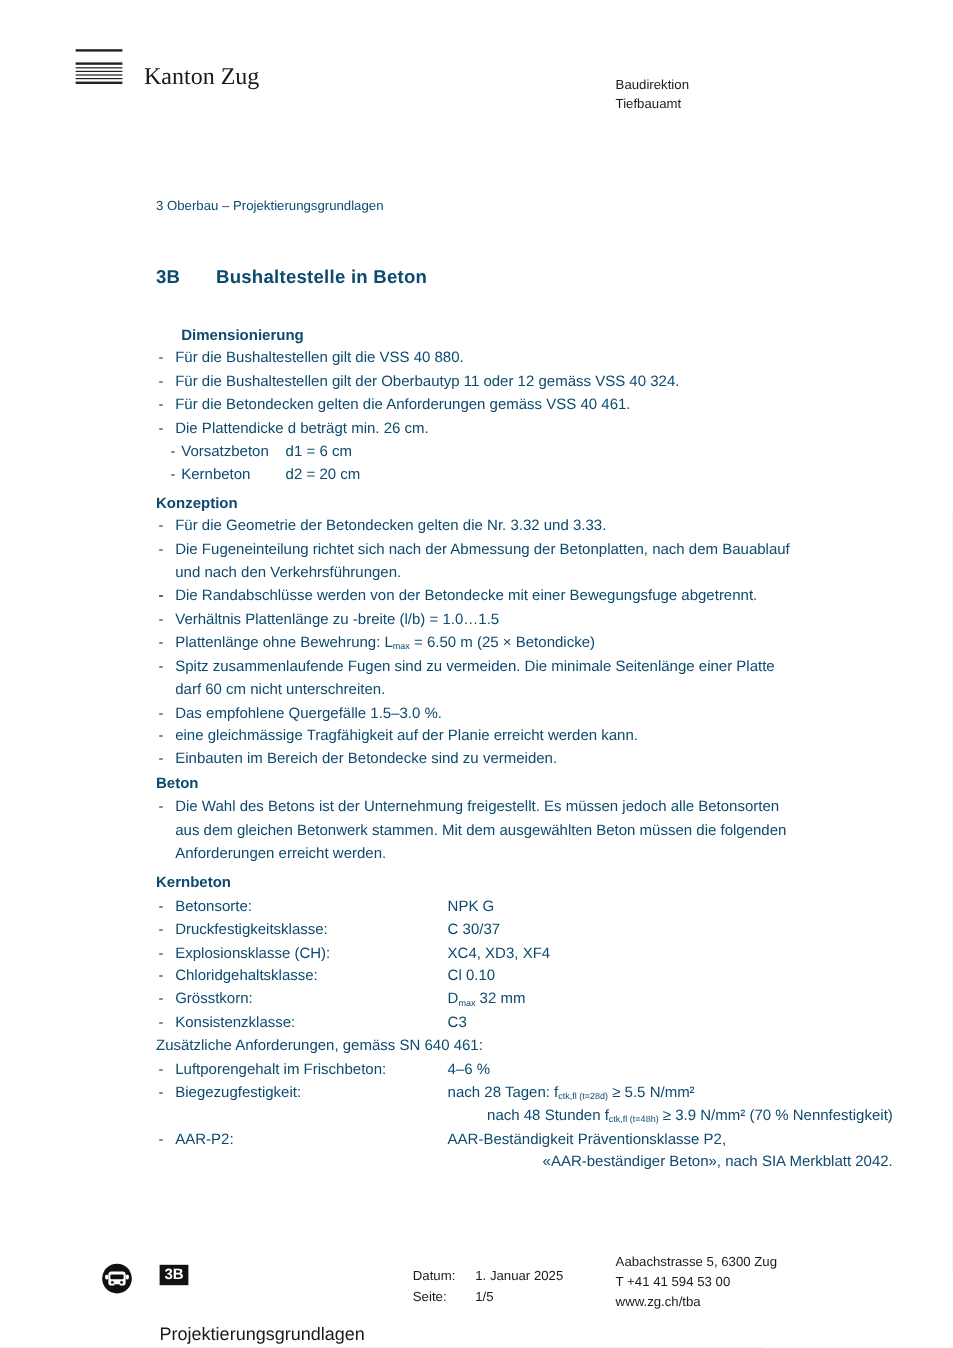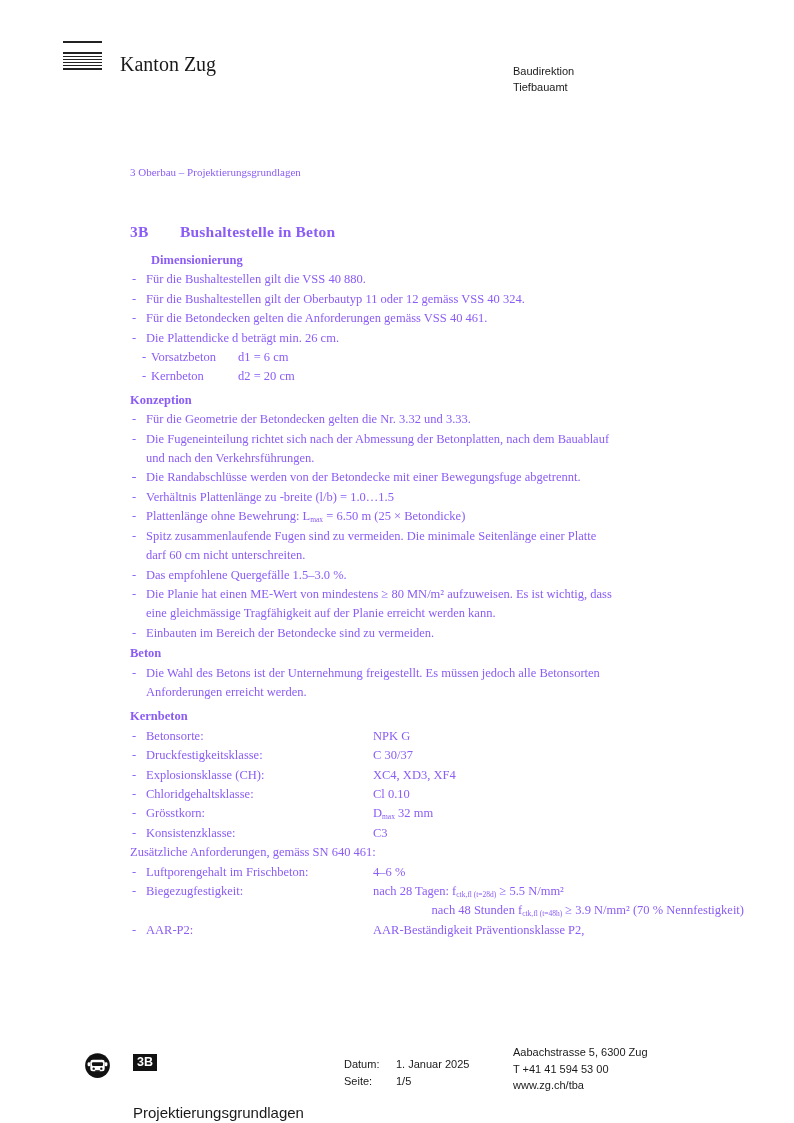--- a/index.html
+++ b/index.html
@@ -10,26 +10,26 @@
 
   
   .logo { position:absolute; left:63px; top:41px; width:39px; }
   .logo .topline { height:2px; background:#222; margin-bottom:9px; }
   .logo .stripe { background:#222; margin-bottom:2px; }
   .s2 { height:2px; } .s1 { height:1px; margin-bottom:3px; }
   .brand { position:absolute; left:120px; top:52px; font-size:20px; line-height:24px; color:#1a1a1a;font-family:Liberation Serif, serif; }
   .org { position:absolute; left:513px; top:18px; font-size:11px; line-height:16px; color:#1a1a1a;margin-top:45px; }
 
   
-  .content { position:absolute; left:130px; top:165px; width:614px; color:#8b5cf6;font-family:Liberation Serif, serif; }
+  .content { position:absolute; left:130px; top:165px; width:614px; color:#0c4a6e; }
   .breadcrumb { font-size:11px; line-height:14px; }
   .title { margin-top:42px; font-size:15.5px; font-weight:bold; line-height:21px; letter-spacing:0.2px; }
   .title .num { display:inline-block; width:50px; }
   .sec-h { font-weight:bold; font-size:12.5px; line-height:19.4px; }
-  .mt-dim  { margin-top:9px;padding-left:21px; }
+  .mt-dim  { margin-top:28px;padding-left:21px; }
   .mt-konz { margin-top:4px; }
   .mt-beton{ margin-top:1px; }
   .mt-kern { margin-top:5px; }
   .line { position:relative; font-size:12.5px; line-height:19.4px; padding-left:16px; white-space:nowrap; }
   .plain { padding-left:0; }
   .line .dash { position:absolute; left:2px; top:0; }
   .sub-line { padding-left:21px; }
   .sub-line .dash { left:12px; }
   .sub-line .slabel { display:inline-block; width:87px; }
   .kv .klabel { display:inline-block; width:227px; }
@@ -84,41 +84,43 @@
     <div class="line"><span class="dash">-</span><span>Für die Geometrie der Betondecken gelten die Nr. 3.32 und 3.33.</span></div>
     <div class="line"><span class="dash">-</span><span>Die Fugeneinteilung richtet sich nach der Abmessung der Betonplatten, nach dem Bauablauf</span></div>
     <div class="line"><span>und nach den Verkehrsführungen.</span></div>
     <div class="line"><span class="dash">-</span></div>
     <div class="line"><span class="dash">-</span><span>Die Randabschlüsse werden von der Betondecke mit einer Bewegungsfuge abgetrennt.</span></div>
     <div class="line"><span class="dash">-</span><span>Verhältnis Plattenlänge zu -breite (l/b) = 1.0…1.5</span></div>
     <div class="line"><span class="dash">-</span><span>Plattenlänge ohne Bewehrung: L</span><sub>max</sub><span> = 6.50 m (25 × Betondicke)</span></div>
     <div class="line"><span class="dash">-</span><span>Spitz zusammenlaufende Fugen sind zu vermeiden. Die minimale Seitenlänge einer Platte</span></div>
     <div class="line"><span>darf 60 cm nicht unterschreiten.</span></div>
     <div class="line"><span class="dash">-</span><span>Das empfohlene Quergefälle 1.5–3.0 %.</span></div>
-    <div class="line"><span class="dash">-</span><span>Die Planie hat einen ME-Wert von mindestens ≥ 80 MN/m² aufzuweisen. Es ist wichtig, dass</span></div>
+    <div class="line"><span class="dash">-</span></div>
     <div class="line"><span>eine gleichmässige Tragfähigkeit auf der Planie erreicht werden kann.</span></div>
     <div class="line"><span class="dash">-</span><span>Einbauten im Bereich der Betondecke sind zu vermeiden.</span></div>
     <div class="line"><span class="dash">-</span></div>
 
     <div class="sec-h mt-beton">Beton</div>
     <div class="line"><span class="dash">-</span><span>Die Wahl des Betons ist der Unternehmung freigestellt. Es müssen jedoch alle Betonsorten</span></div>
+    <div class="line"><span>aus dem gleichen Betonwerk stammen. Mit dem ausgewählten Beton müssen die folgenden</span></div>
     <div class="line"><span>Anforderungen erreicht werden.</span></div>
 
     <div class="sec-h mt-kern">Kernbeton</div>
     <div class="line kv"><span class="dash">-</span><span class="klabel">Betonsorte:</span><span>NPK G</span></div>
     <div class="line kv"><span class="dash">-</span><span class="klabel">Druckfestigkeitsklasse:</span><span>C 30/37</span></div>
     <div class="line kv"><span class="dash">-</span><span class="klabel">Explosionsklasse (CH):</span><span>XC4, XD3, XF4</span></div>
     <div class="line kv"><span class="dash">-</span><span class="klabel">Chloridgehaltsklasse:</span><span>Cl 0.10</span></div>
     <div class="line kv"><span class="dash">-</span><span class="klabel">Grösstkorn:</span><span>D</span><sub>max</sub><span> 32 mm</span></div>
     <div class="line kv"><span class="dash">-</span><span class="klabel">Konsistenzklasse:</span><span>C3</span></div>
     <div class="line plain">Zusätzliche Anforderungen, gemäss SN 640 461:</div>
     <div class="line kv"><span class="dash">-</span><span class="klabel">Luftporengehalt im Frischbeton:</span><span>4–6 %</span></div>
     <div class="line kv"><span class="dash">-</span><span class="klabel">Biegezugfestigkeit:</span><span>nach 28 Tagen: f</span><sub>ctk,fl (t=28d)</sub><span> ≥ 5.5 N/mm²</span></div>
     <div class="line kv2"><span>nach 48 Stunden f</span><sub>ctk,fl (t=48h)</sub><span> ≥ 3.9 N/mm² (70 % Nennfestigkeit)</span></div>
     <div class="line kv"><span class="dash">-</span><span class="klabel">AAR-P2:</span><span>AAR-Beständigkeit Präventionsklasse P2,</span></div>
+    <div class="line kv2"><span>«AAR-beständiger Beton», nach SIA Merkblatt 2042.</span></div>
   </div>
 
   <div class="bus">
     <svg width="27" height="27" viewBox="0 0 24 24">
       <circle cx="12" cy="12" r="11" fill="#111"></circle>
       <rect x="3.2" y="9.2" width="2.4" height="3.4" rx="1.1" fill="#fff"></rect>
       <rect x="18.4" y="9.2" width="2.4" height="3.4" rx="1.1" fill="#fff"></rect>
       <rect x="5.6" y="6.8" width="12.8" height="10.4" rx="2.2" fill="#fff"></rect>
       <rect x="7.1" y="9" width="9.8" height="3.4" rx="0.9" fill="#111"></rect>
       <circle cx="8.6" cy="14.8" r="1.05" fill="#111"></circle>

